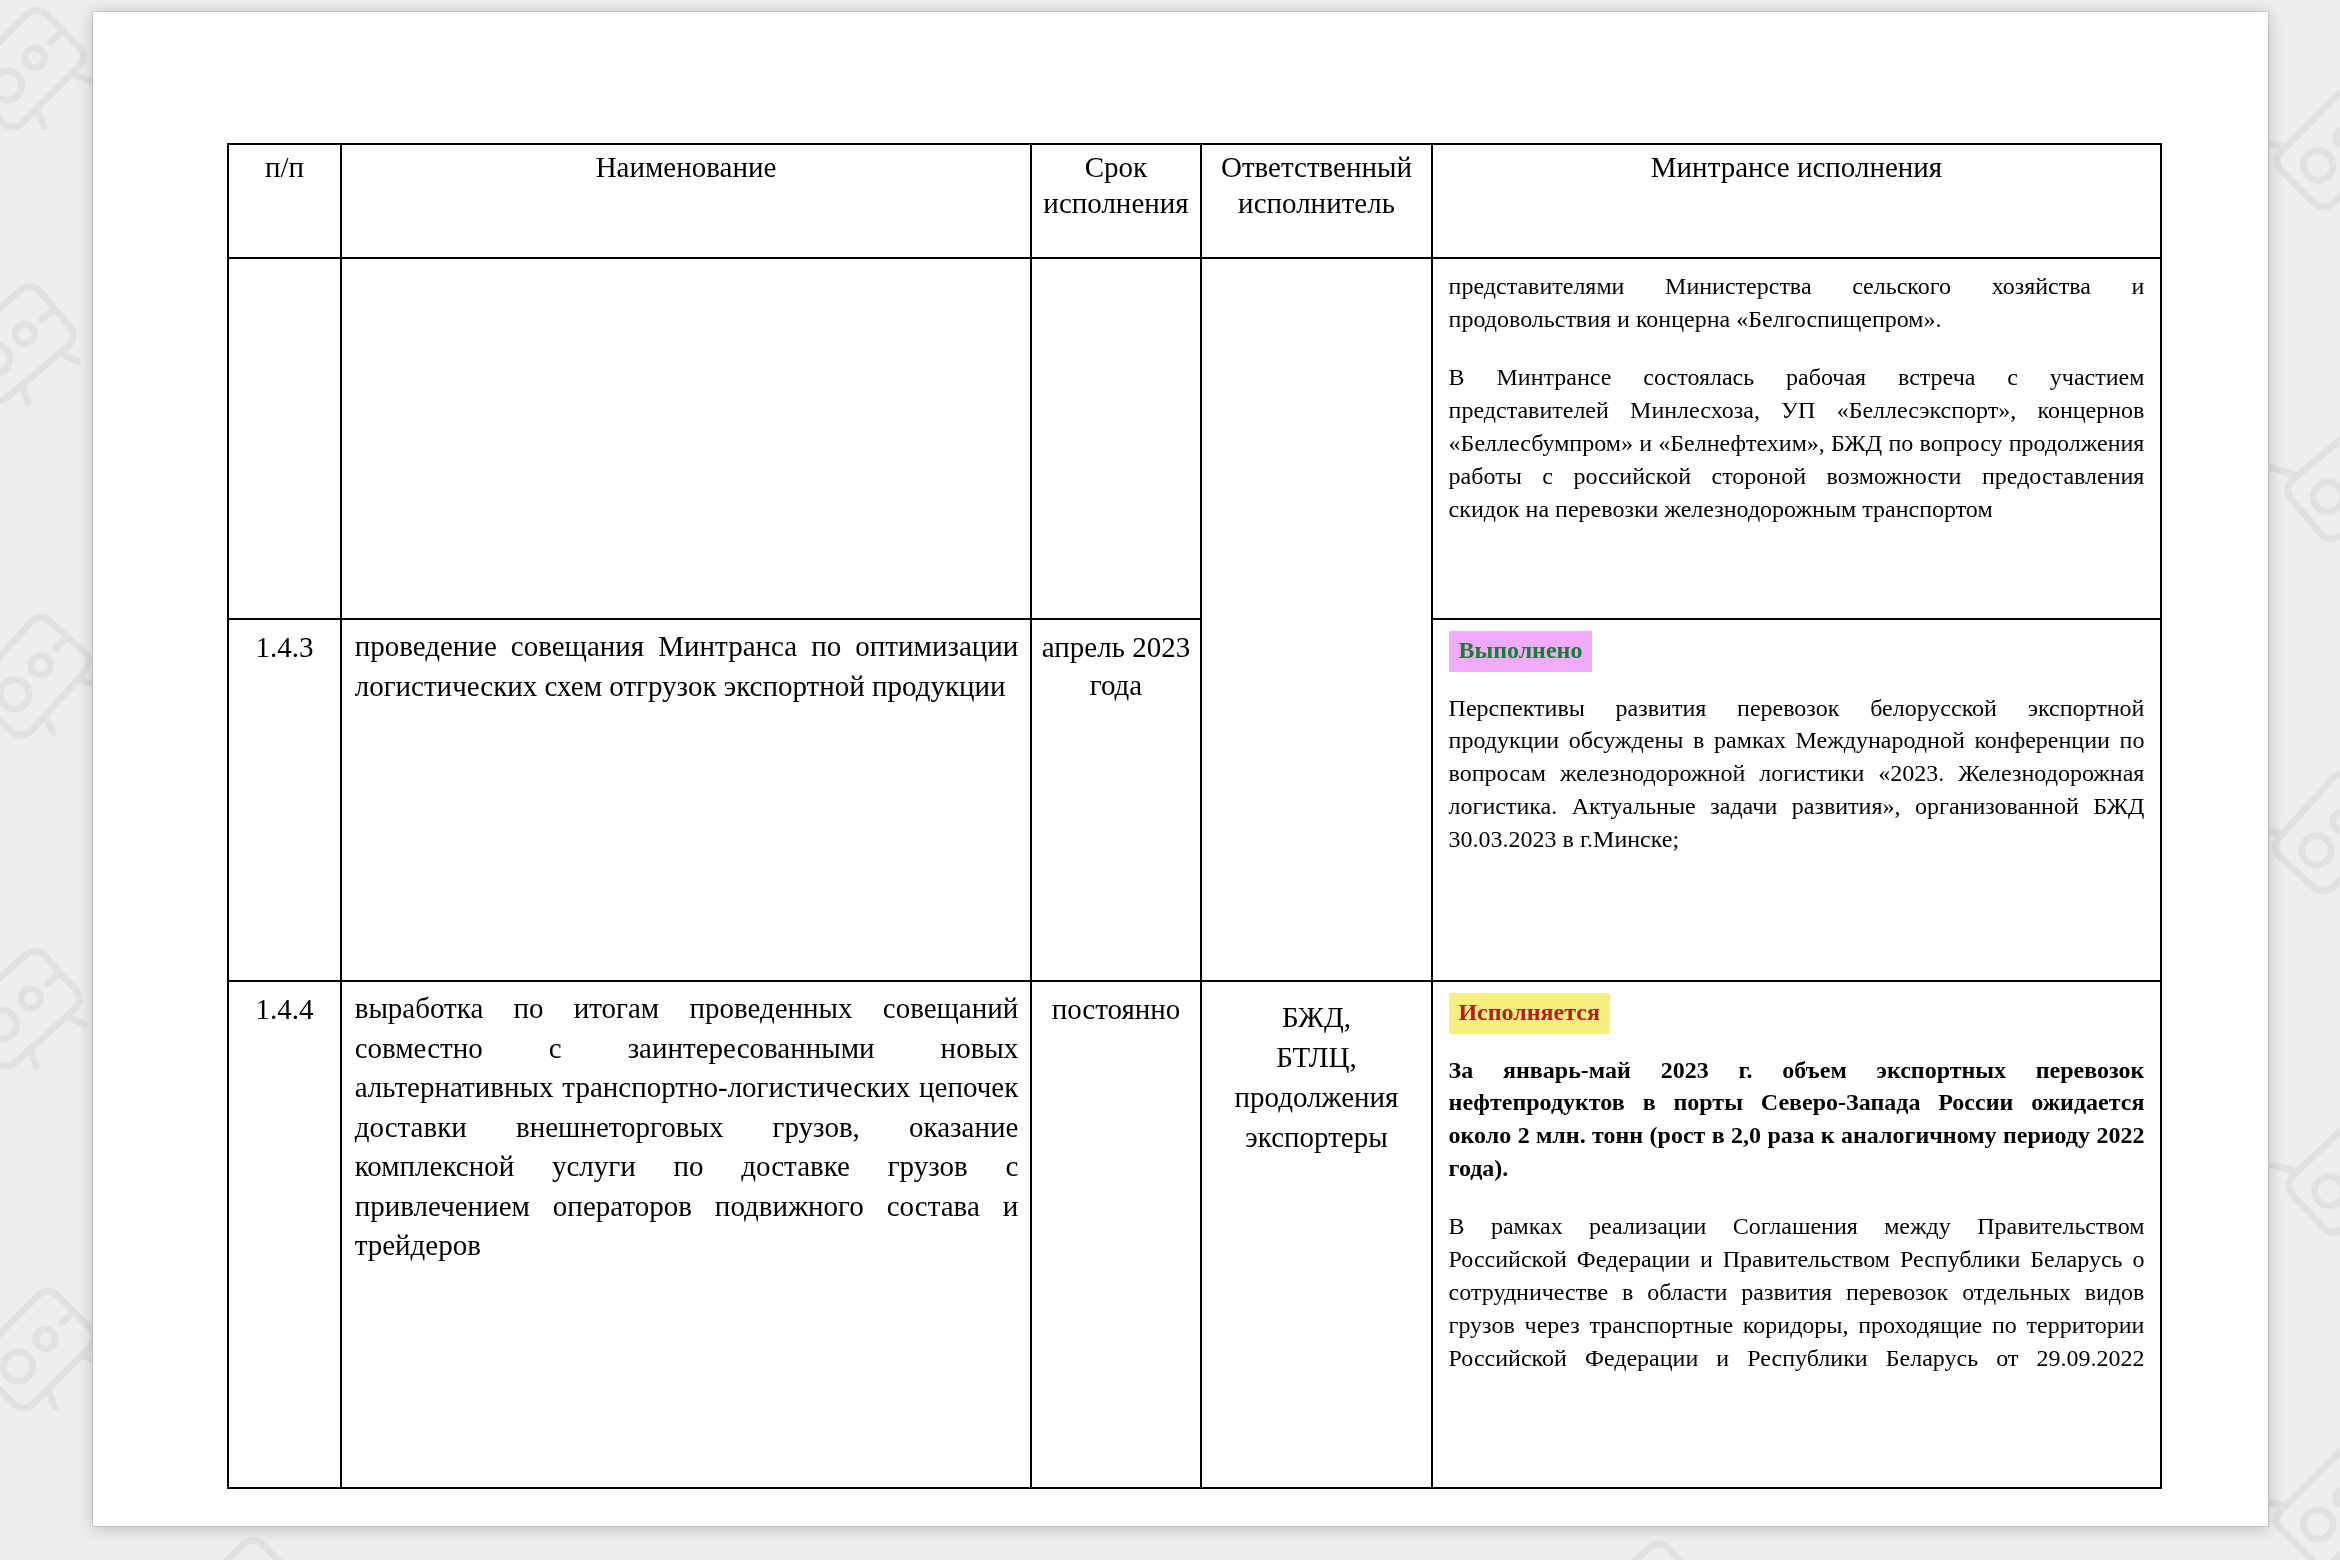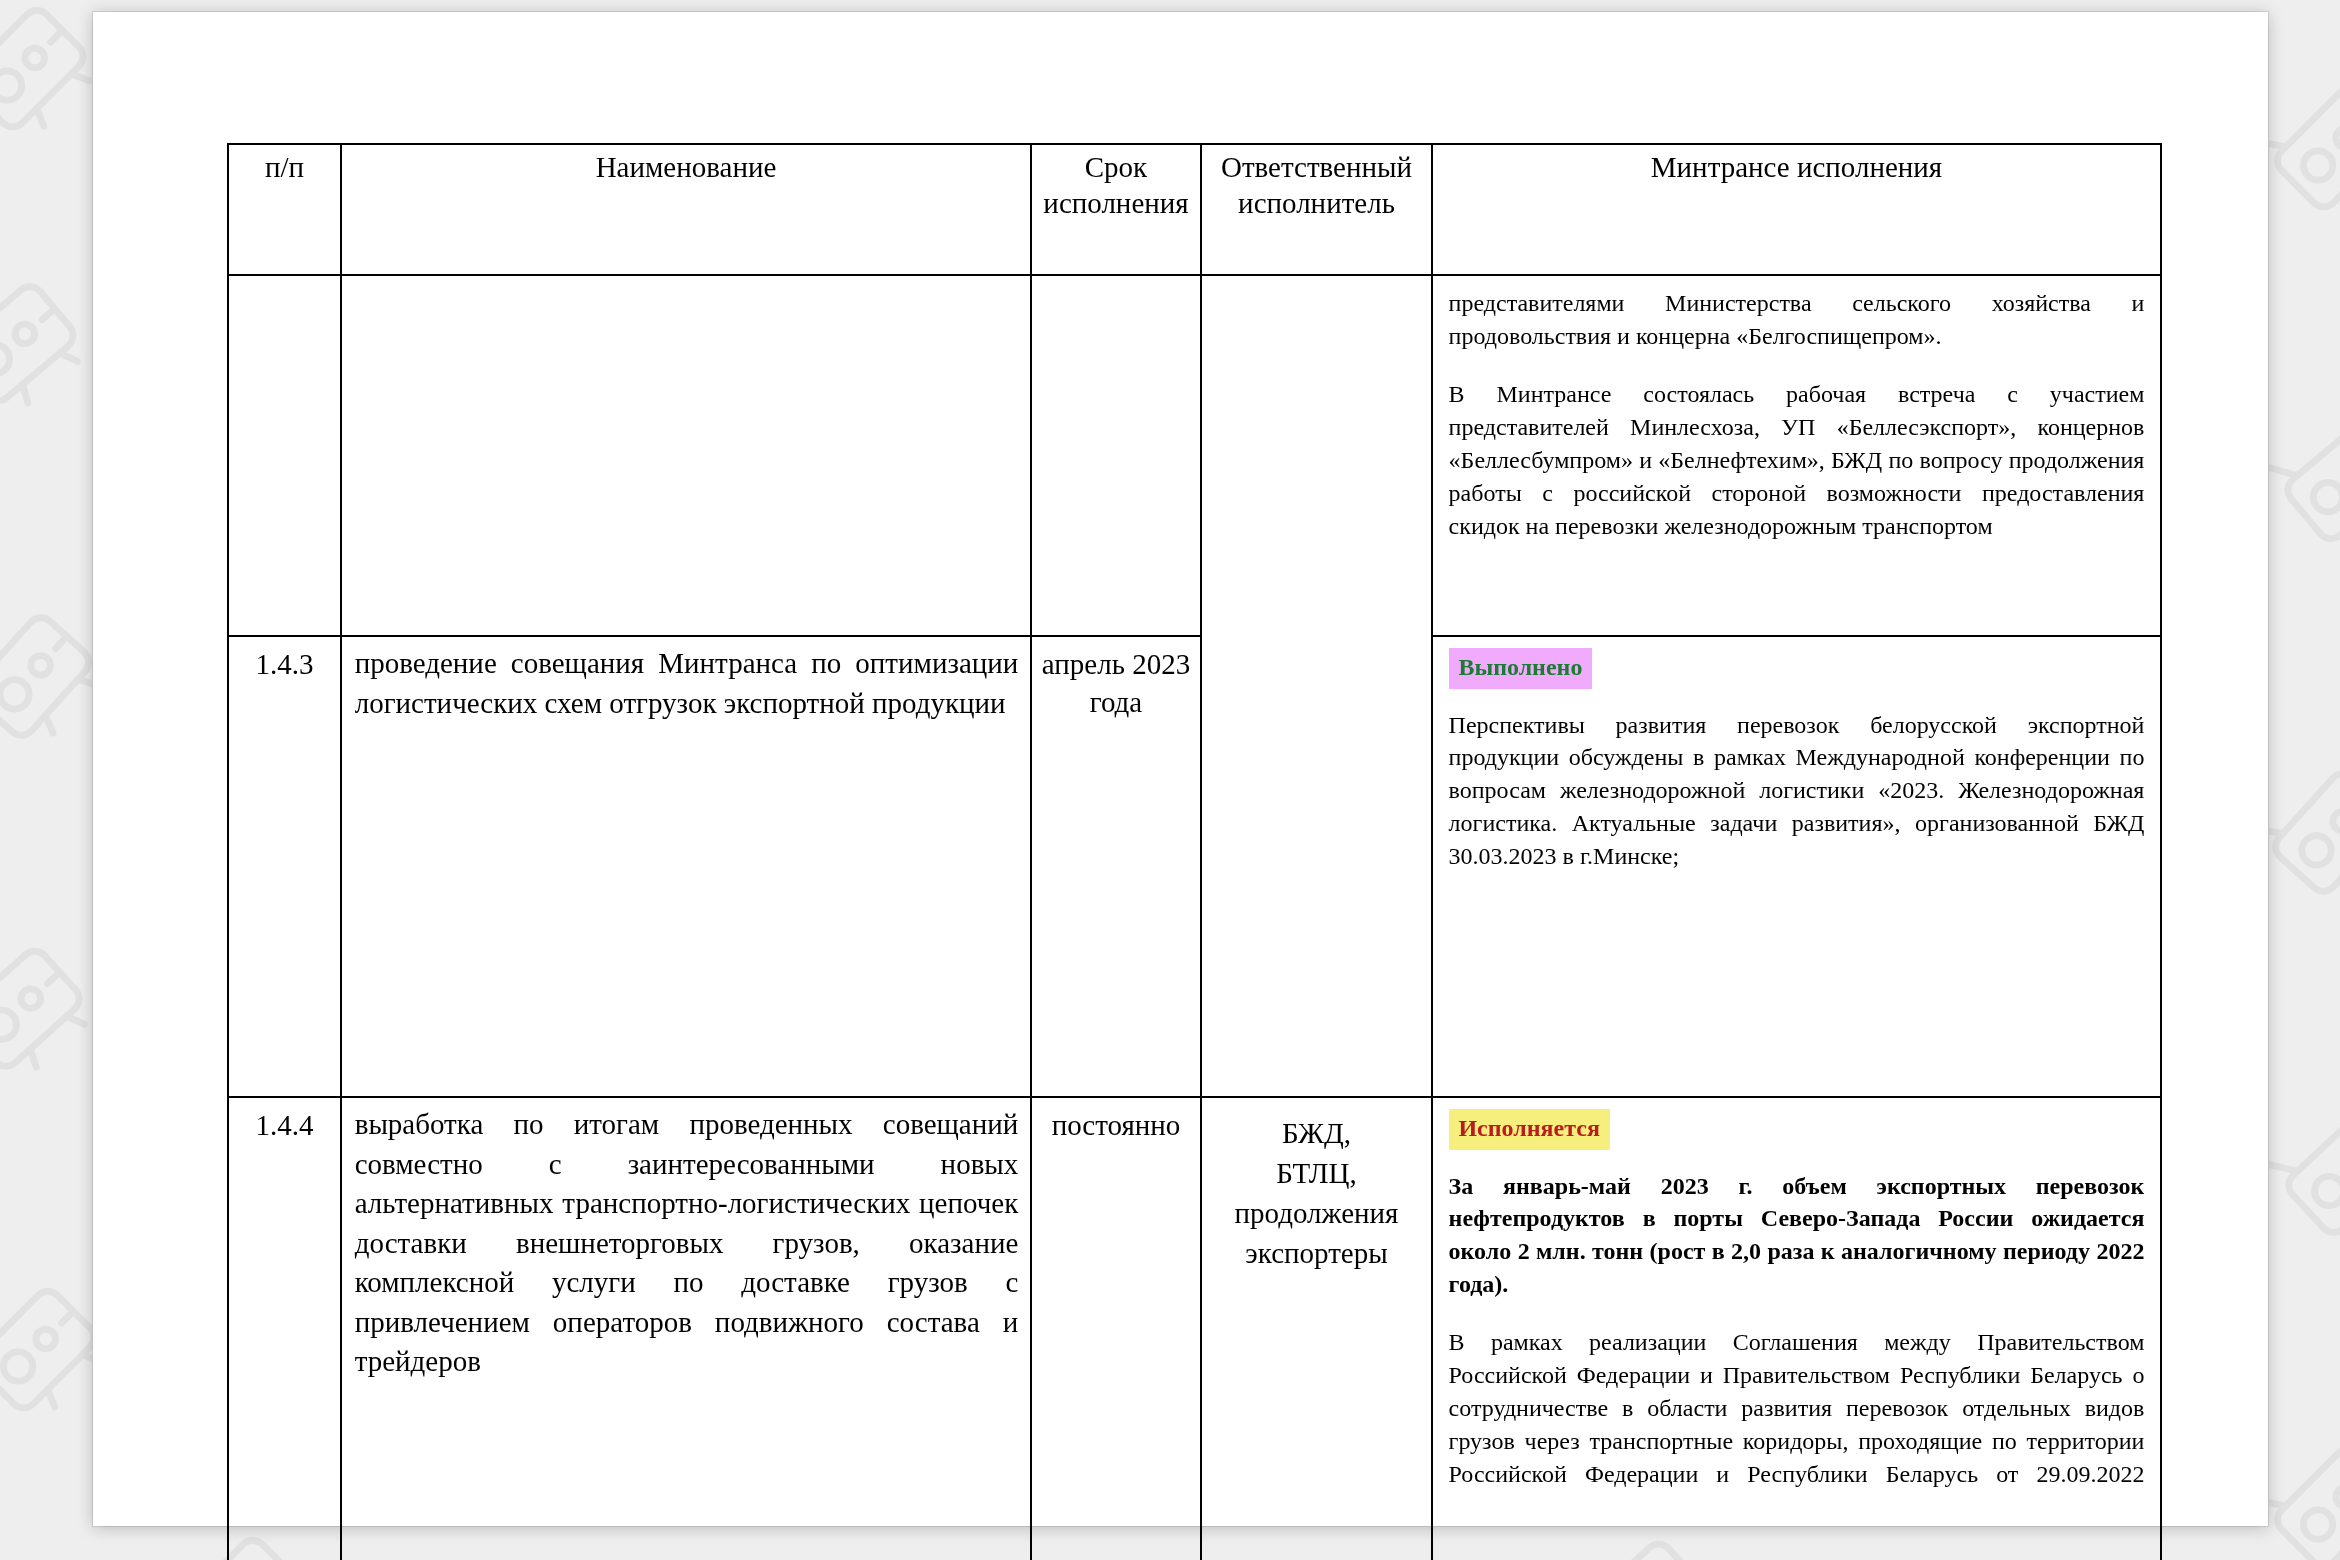--- a/index.html
+++ b/index.html
@@ -26,24 +26,24 @@
   }
   table.plan th, table.plan td{
     border:2.4px solid #000;
     vertical-align:top;
     overflow:hidden;
     box-sizing:border-box;
   }
   th.hdr{
     font-weight:normal;font-size:29px;line-height:1.25;
     text-align:center;vertical-align:middle;
-    height:131px;padding:3.9px 5.9px;
+    height:114px;padding:3.9px 5.9px;
   }
   tr.row-cont  > td{height:361px;}
-  tr.row-143   > td{height:461px;}
+  tr.row-143   > td{height:362px;}
   tr.row-144   > td{height:507px;}
   td.cell-num{text-align:center;font-size:29px;padding-top:11.7px;}
   td.cell-name{
     font-size:29px;line-height:1.36;text-align:justify;
     padding:7.8px 11.7px 7.8px 12.7px;
   }
   td.cell-term{text-align:center;font-size:29px;line-height:1.3;padding-top:9.8px;}
   td.cell-exec{text-align:center;font-size:29px;line-height:1.38;padding-top:15.6px;margin-top:24px;}
   td.cell-mon{
     font-size:24px;line-height:1.37;text-align:justify;

